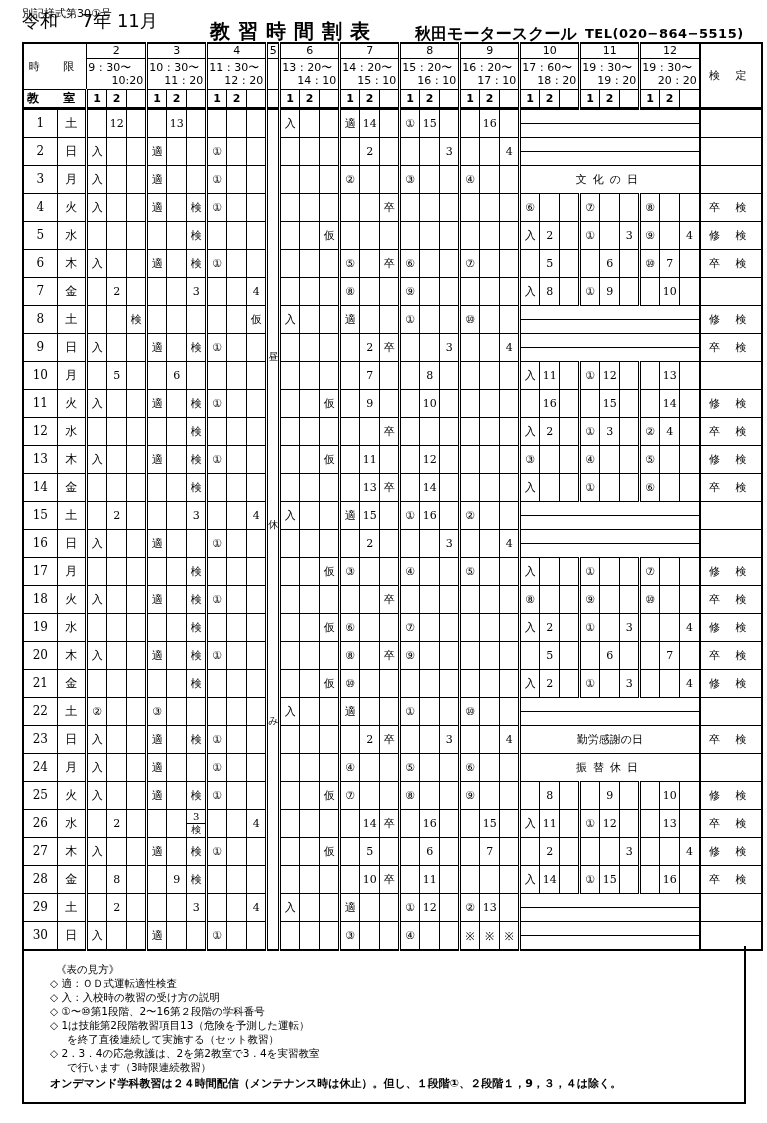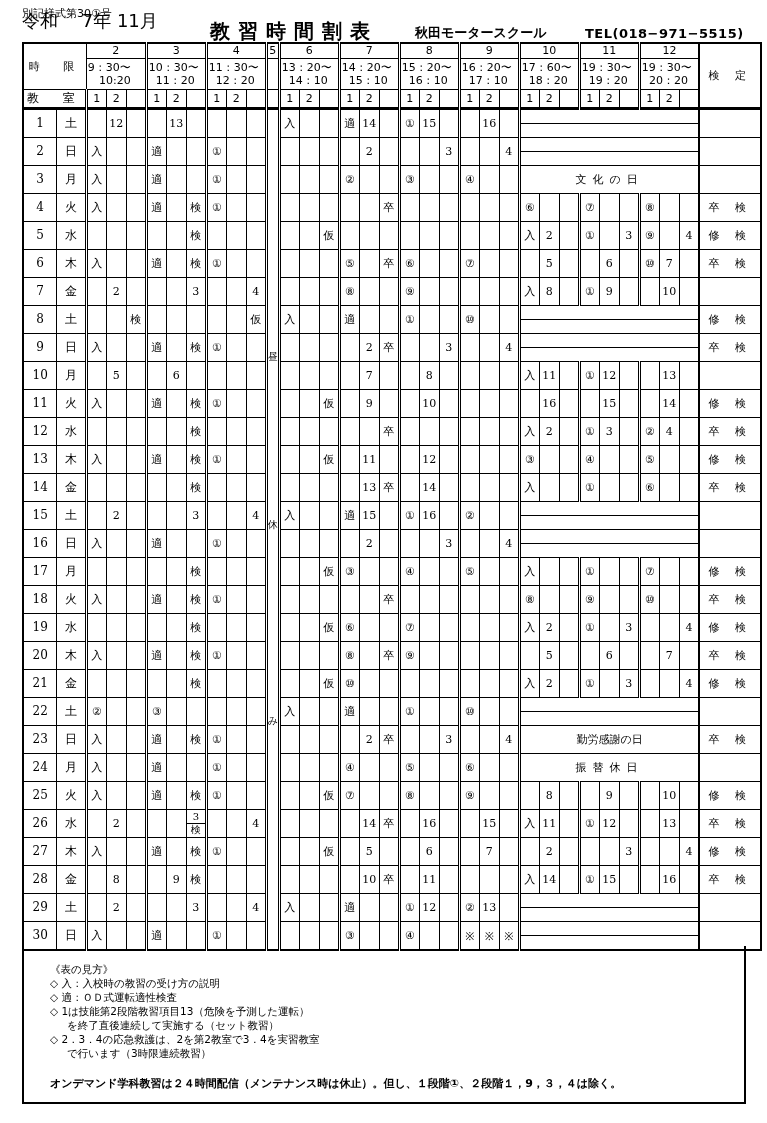--- a/index.html
+++ b/index.html
@@ -1,64 +1,64 @@
 <!DOCTYPE html>
 <html><head>
 <meta charset="utf-8">
 <style>
   html, body { margin:0; padding:0; background:#ffffff; }
   body { width:767px; height:1123px; position:relative; font-family:"DejaVu Sans", sans-serif; color:#000; overflow:hidden; }
   .form-no { position:absolute; left:22px; top:6px; font-size:11px; }
   .era { position:absolute; left:22px; top:9px; font-size:18px; font-weight:normal; }
   .era .month { margin-left:18px; }
   .title { position:absolute; left:210px; top:18px; font-size:20px; font-family:"DejaVu Serif", serif; font-weight:bold; letter-spacing:8px; }
-  .school { position:absolute; left:415px; top:24px; font-size:13px; font-weight:bold; }
+  .school { position:absolute; left:415px; top:24px; font-size:16px; font-weight:bold; }
   .tel { position:absolute; left:585px; top:26px; font-size:13px; font-weight:bold; letter-spacing:0.5px; }
 
   table.tt { position:absolute; left:22px; top:42px; border-collapse:collapse; table-layout:fixed; border:2px solid #000; }
   table.tt td { border:1px solid #000; padding:0; font-size:11px; text-align:center; vertical-align:middle; overflow:hidden; white-space:nowrap; }
   .hdr-period { height:15px; font-size:10px; }
   .hdr-time { height:30px; font-size:10px; text-align:left !important; line-height:13px; }
   .hdr-time .t1 { display:block; padding-left:1px; }
-  .hdr-time .t2 { display:block; text-align:center; padding-right:2px; }
-  .hdr-room { height:13px; font-size:9px; }
+  .hdr-time .t2 { display:block; text-align:right; padding-right:2px; }
+  .hdr-room { height:13px; font-size:9px;font-weight:bold; }
   .hdr-label { font-size:12px; letter-spacing:10px; text-align:left; padding-left:3px !important; }
   .body-row td { height:27px; font-size:11px; font-family:"DejaVu Serif", serif; }
   .day-num { font-size:12px !important; }
   .wday { font-size:12px !important; }
   .dbl-l { border-left:3px double #000 !important; }
   .thick-top { border-top:3px solid #000 !important; }
   .lunch { font-size:10px !important; vertical-align:top !important; }
   .kentei { font-size:11px !important; letter-spacing:6px;margin-left:20px; }
   .span-blank { position:relative; }
   .span-blank .line { position:absolute; left:0; right:0; top:50%; border-top:1px solid #000; }
   .holiday { font-size:11px !important; letter-spacing:6px; }
   .holiday.nospace { letter-spacing:0; }
   .stack { display:flex; flex-direction:column; line-height:12px; font-size:10px; }
   .stack .top { border-bottom:1px solid #000; }
 
   .legend { position:absolute; left:22px; top:946px; width:720px; height:156px; border:2px solid #000; border-top:none; font-size:10.5px; }
   .legend .col-l { position:absolute; left:26px; top:16px; line-height:14px; }
   .legend .col-r { position:absolute; left:400px; top:32px; line-height:14px; }
-  .legend .heading { margin-left:0; }
+  .legend .heading { margin-left:6px; }
   .legend .indent { padding-left:17px; }
   .legend .gap { height:12px; }
   .legend .ondemand { position:absolute; left:26px; top:130px; font-weight:bold; font-size:11px; white-space:nowrap; }
 </style>
 </head>
 <body>
 
 <div class="form-no">別記様式第30①号</div>
 <div class="era">
   <span>令和</span>
   <span class="month">7年 11月</span>
 </div>
 <div class="title">教習時間割表</div>
 <div class="school">秋田モータースクール</div>
-<div class="tel">TEL(018−971−5515)</div>
+<div class="tel">TEL(020−864−5515)</div>
 
 <table class="tt" id="tt">
   <colgroup id="cols">
       <col style="width: 23px;">
       <col style="width: 20px;">
       <col style="width: 20px;">
       <col style="width: 20px;">
       <col style="width: 20px;">
       <col style="width: 20px;">
       <col style="width: 20px;">
@@ -1164,21 +1164,22 @@
           <div class="line"></div>
         </td>
         <td class="kentei" style="border-left: 2px solid rgb(0, 0, 0);"></td>
       </tr>
     </tbody>
 </table>
 
 <div class="legend">
   <div class="col-l">
     <div class="heading">《表の見方》</div>
+    <div>◇ 適：ＯＤ式運転適性検査</div>
     <div>◇ 入：入校時の教習の受け方の説明</div>
-    <div>◇ 適：ＯＤ式運転適性検査</div>
+    <div>◇ ①〜⑩第1段階、2〜16第２段階の学科番号</div>
     <div>◇ 1は技能第2段階教習項目13（危険を予測した運転）</div>
     <div class="indent">を終了直後連続して実施する（セット教習）</div>
     <div>◇ 2．3．4の応急救護は、2を第2教室で3．4を実習教室</div>
     <div class="indent">で行います（3時限連続教習）</div>
   </div>
   <div class="ondemand">オンデマンド学科教習は２４時間配信（メンテナンス時は休止）。但し、１段階①、２段階１，9，３，４は除く。</div>
 </div>
 
 </body></html>

